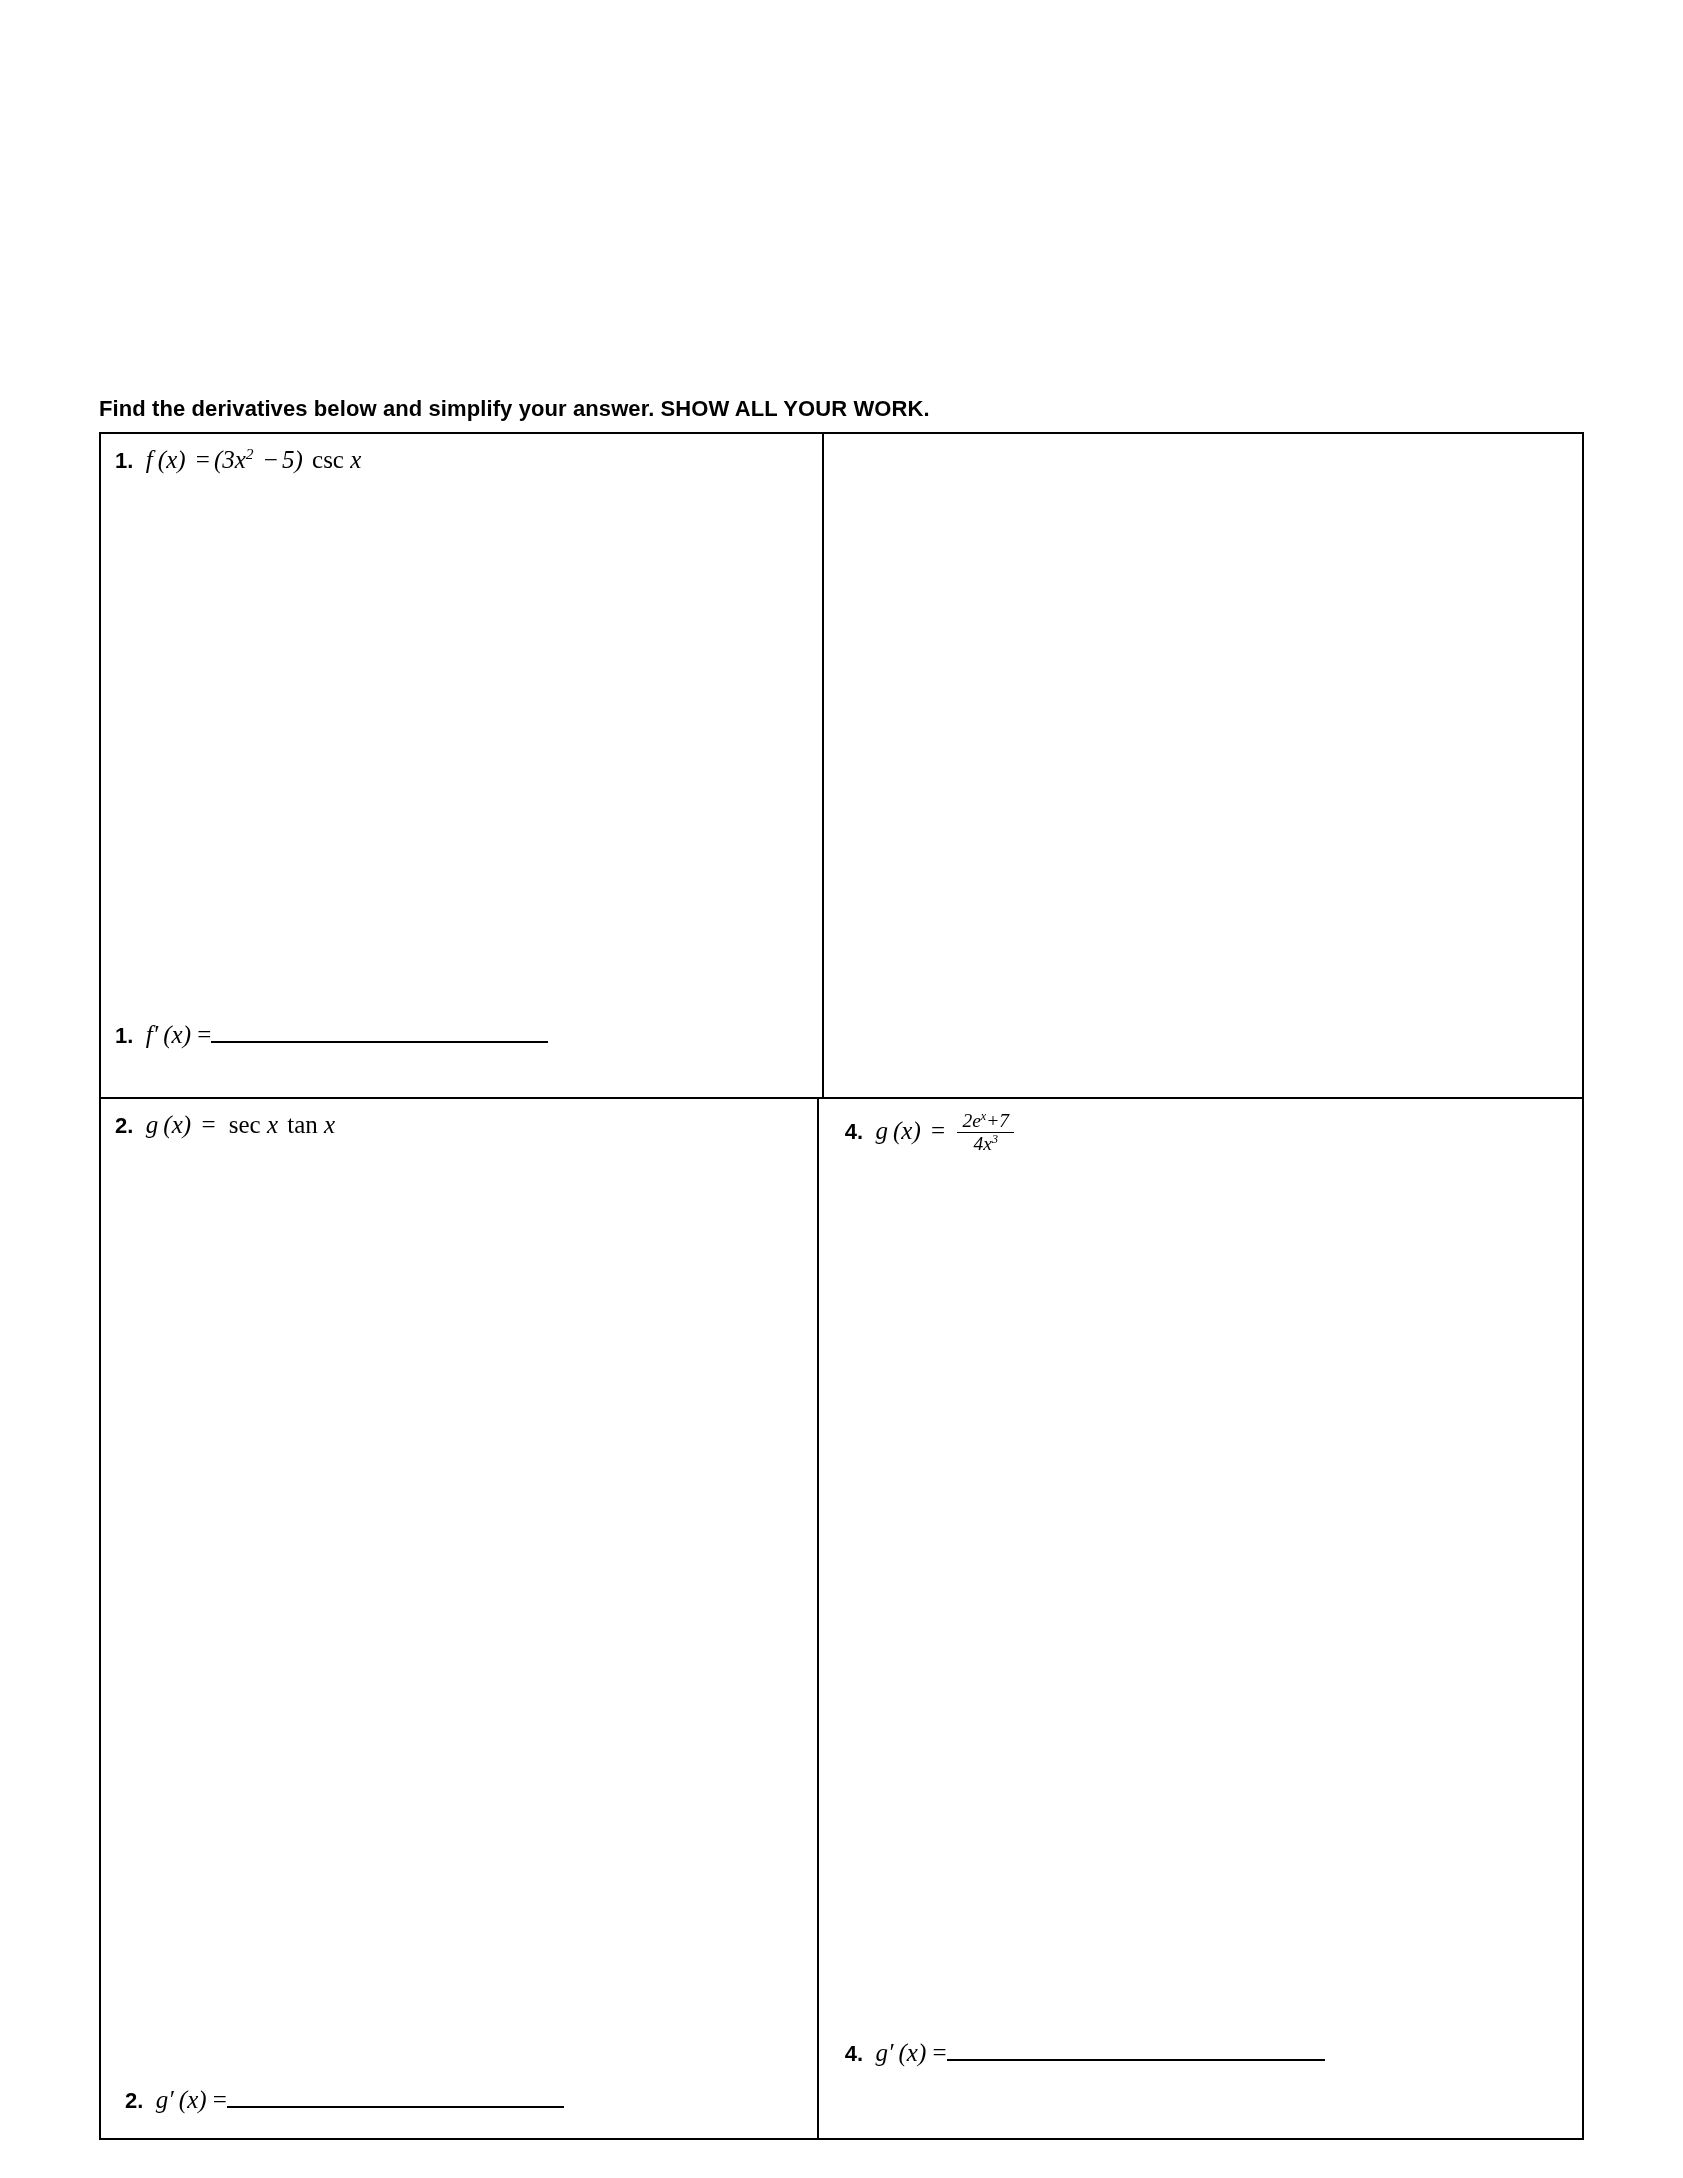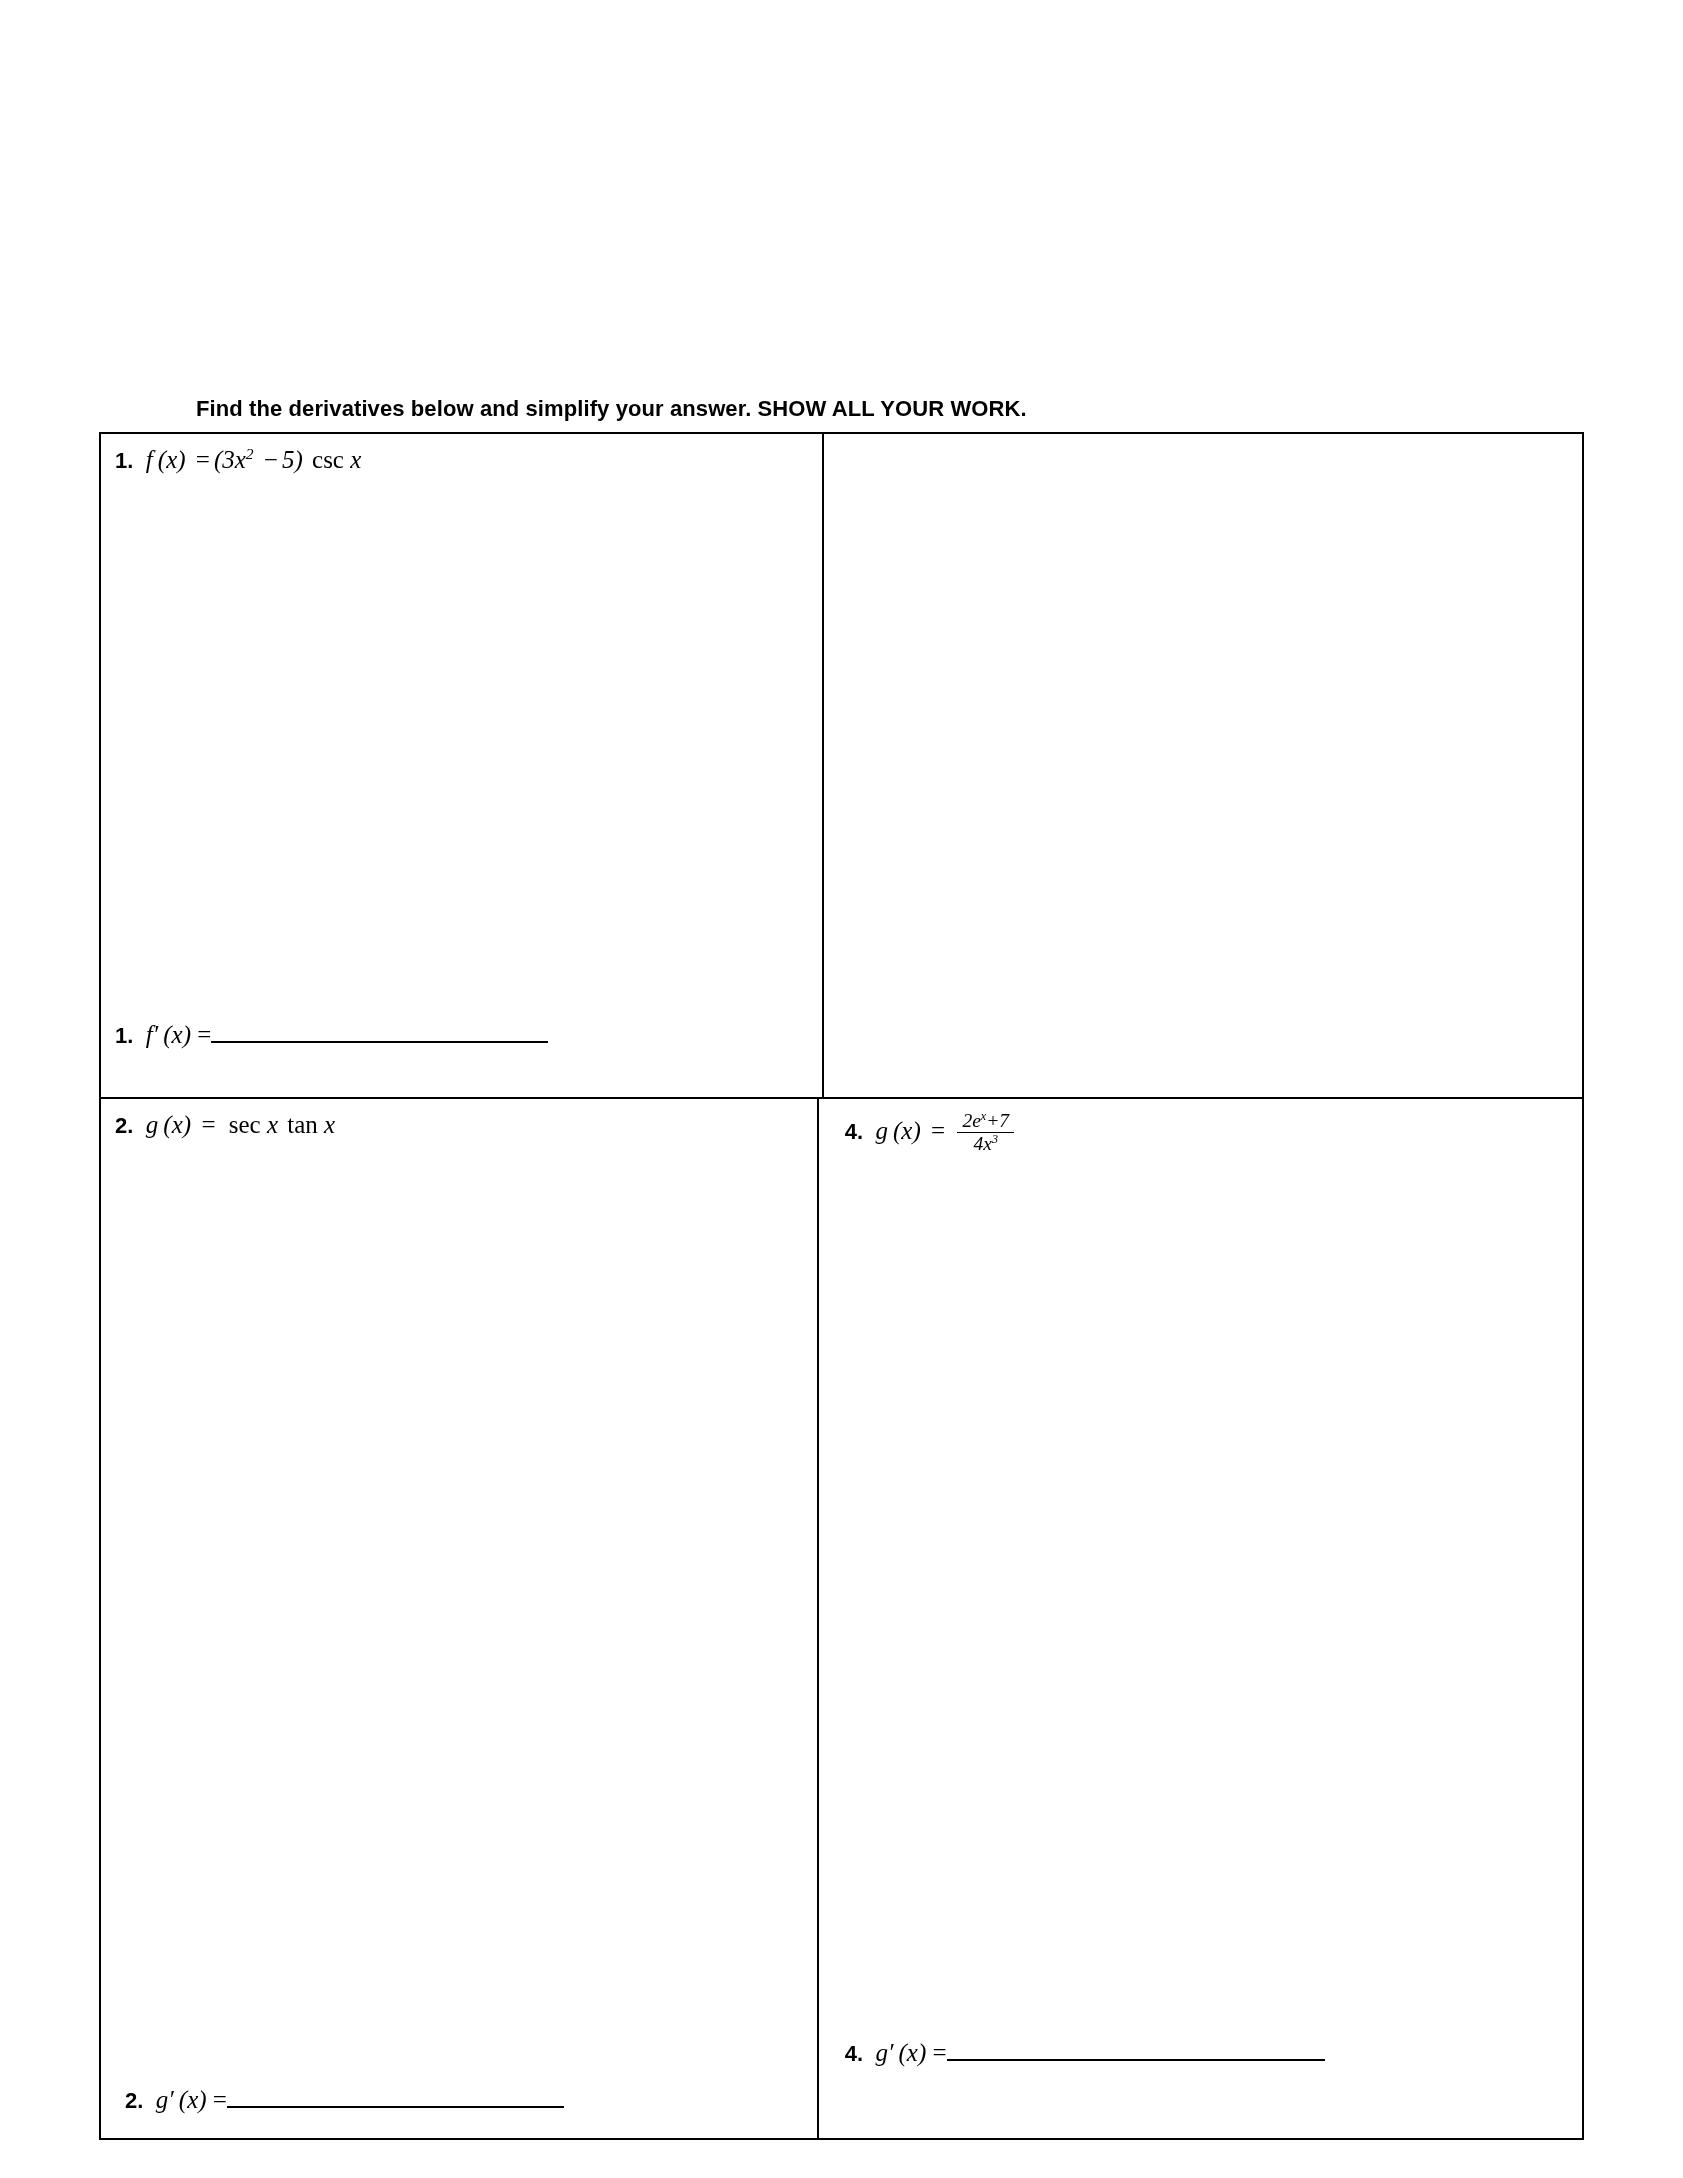--- a/index.html
+++ b/index.html
@@ -28,21 +28,20 @@
     left: 99px;
     top: 396px;
     width: 1485px;
   }
   .instructions {
     font-family: "Liberation Sans", sans-serif;
     font-weight: bold;
     font-size: 22px;
     letter-spacing: 0.1px;
     color: #000;
-    margin-left: 97px;
     margin-bottom: 10px;
     white-space: nowrap;
   }
   .grid {
     border: 2.5px solid #000;
     width: 1485px;
     box-sizing: border-box;
     display: flex;
     flex-direction: column;
   }

